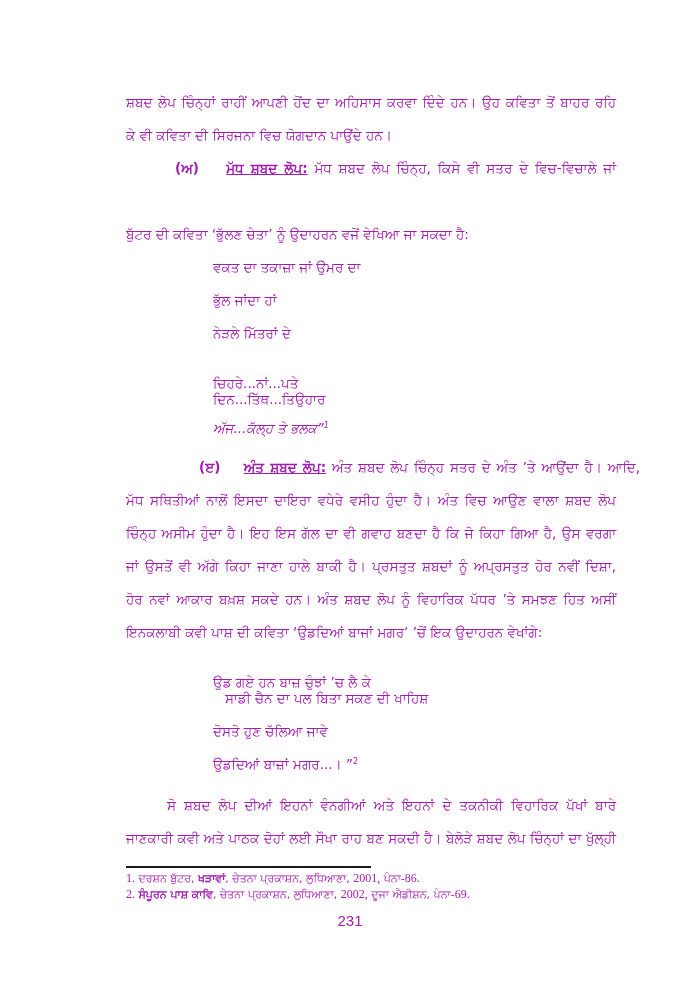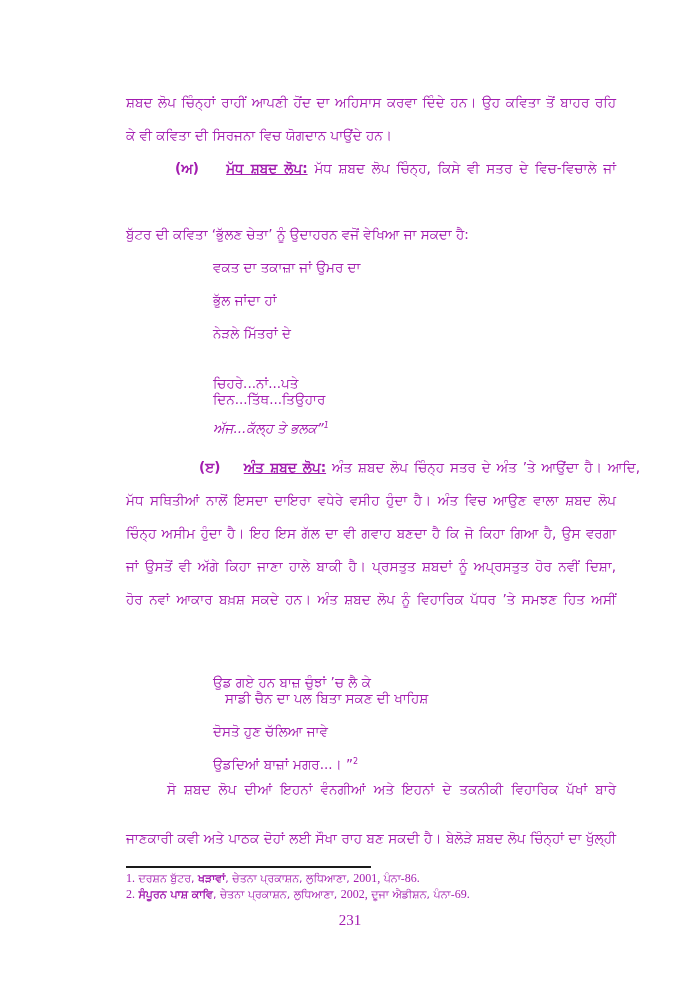--- a/index.html
+++ b/index.html
@@ -25,21 +25,21 @@
     position: absolute; left: 126px; top: 866px; width: 245px; height: 2px; background: #1a1a1a;
   }
   .footnote {
     position: absolute; left: 126px; font-size: 11px; line-height: 15px; white-space: nowrap;
     font-family: "DejaVu Sans", sans-serif;
   }
   .footnote .num, .footnote .latin { font-family: "Liberation Serif", serif; font-size: 12px; }
   .footnote b { font-weight: bold; margin-top: 12px; }
   .page-number {
     position: absolute; left: 0; width: 700px; top: 912px; text-align: center;
-    font-family: Liberation Serif, serif; font-size: 15px;
+    font-family: Liberation Sans, sans-serif; font-size: 15px;
   }
 </style>
 </head>
 <body>
 
 <div class="page">
 
   <div class="line" style="top:92px;">ਸ਼ਬਦ ਲੋਪ ਚਿੰਨ੍ਹਾਂ ਰਾਹੀਂ ਆਪਣੀ ਹੋਂਦ ਦਾ ਅਹਿਸਾਸ ਕਰਵਾ ਦਿੰਦੇ ਹਨ। ਉਹ ਕਵਿਤਾ ਤੋਂ ਬਾਹਰ ਰਹਿ</div>
   <div class="line last" style="top:125px;">ਕੇ ਵੀ ਕਵਿਤਾ ਦੀ ਸਿਰਜਨਾ ਵਿਚ ਯੋਗਦਾਨ ਪਾਉਂਦੇ ਹਨ।</div>
 
@@ -57,29 +57,30 @@
     <span>ਅੱਜ...ਕੱਲ੍ਹ ਤੇ ਭਲਕ”</span><sup>1</sup>
   </div>
 
   <div class="line" style="top:457px; left:175px; width:441px;margin-left:24px;">
     <span class="heading-marker">(ੲ)</span>&nbsp;&nbsp;&nbsp;&nbsp;<span class="heading-title">ਅੰਤ ਸ਼ਬਦ ਲੋਪ:</span>&nbsp;<span>ਅੰਤ ਸ਼ਬਦ ਲੋਪ ਚਿੰਨ੍ਹ ਸਤਰ ਦੇ ਅੰਤ ’ਤੇ ਆਉਂਦਾ ਹੈ। ਆਦਿ,</span>
   </div>
   <div class="line" style="top:490px;">ਮੱਧ ਸਥਿਤੀਆਂ ਨਾਲੋਂ ਇਸਦਾ ਦਾਇਰਾ ਵਧੇਰੇ ਵਸੀਹ ਹੁੰਦਾ ਹੈ। ਅੰਤ ਵਿਚ ਆਉਣ ਵਾਲਾ ਸ਼ਬਦ ਲੋਪ</div>
   <div class="line" style="top:556px;">ਜਾਂ ਉਸਤੋਂ ਵੀ ਅੱਗੇ ਕਿਹਾ ਜਾਣਾ ਹਾਲੇ ਬਾਕੀ ਹੈ। ਪ੍ਰਸਤੁਤ ਸ਼ਬਦਾਂ ਨੂੰ ਅਪ੍ਰਸਤੁਤ ਹੋਰ ਨਵੀਂ ਦਿਸ਼ਾ,</div>
   <div class="line" style="top:523px;">ਚਿੰਨ੍ਹ ਅਸੀਮ ਹੁੰਦਾ ਹੈ। ਇਹ ਇਸ ਗੱਲ ਦਾ ਵੀ ਗਵਾਹ ਬਣਦਾ ਹੈ ਕਿ ਜੋ ਕਿਹਾ ਗਿਆ ਹੈ, ਉਸ ਵਰਗਾ</div>
   <div class="line" style="top:589px;">ਹੋਰ ਨਵਾਂ ਆਕਾਰ ਬਖ਼ਸ਼ ਸਕਦੇ ਹਨ। ਅੰਤ ਸ਼ਬਦ ਲੋਪ ਨੂੰ ਵਿਹਾਰਿਕ ਪੱਧਰ ’ਤੇ ਸਮਝਣ ਹਿਤ ਅਸੀਂ</div>
+  <div class="line last" style="top:622px;">ਇਨਕਲਾਬੀ ਕਵੀ ਪਾਸ਼ ਦੀ ਕਵਿਤਾ ‘ਉਡਦਿਆਂ ਬਾਜਾਂ ਮਗਰ’ ’ਚੋਂ ਇਕ ਉਦਾਹਰਨ ਵੇਖਾਂਗੇ:</div>
 
   <div class="verse" style="top:672px;">ਉਡ ਗਏ ਹਨ ਬਾਜ਼ ਚੁੰਝਾਂ ’ਚ ਲੈ ਕੇ</div>
   <div class="verse" style="top:688px;margin-left:12px;">ਸਾਡੀ ਚੈਨ ਦਾ ਪਲ ਬਿਤਾ ਸਕਣ ਦੀ ਖਾਹਿਸ਼</div>
   <div class="verse" style="top:721px;">ਦੋਸਤੋ ਹੁਣ ਚੱਲਿਆ ਜਾਵੇ</div>
   <div class="verse" style="top:754px;">
     <span>ਉਡਦਿਆਂ ਬਾਜ਼ਾਂ ਮਗਰ...। ”</span><sup>2</sup>
   </div>
 
-  <div class="line" style="top:779px; left:167px; width:449px;">ਸੋ ਸ਼ਬਦ ਲੋਪ ਦੀਆਂ ਇਹਨਾਂ ਵੰਨਗੀਆਂ ਅਤੇ ਇਹਨਾਂ ਦੇ ਤਕਨੀਕੀ ਵਿਹਾਰਿਕ ਪੱਖਾਂ ਬਾਰੇ</div>
+  <div class="line" style="top:795px; left:167px; width:449px;">ਸੋ ਸ਼ਬਦ ਲੋਪ ਦੀਆਂ ਇਹਨਾਂ ਵੰਨਗੀਆਂ ਅਤੇ ਇਹਨਾਂ ਦੇ ਤਕਨੀਕੀ ਵਿਹਾਰਿਕ ਪੱਖਾਂ ਬਾਰੇ</div>
   <div class="line" style="top:828px;">ਜਾਣਕਾਰੀ ਕਵੀ ਅਤੇ ਪਾਠਕ ਦੋਹਾਂ ਲਈ ਸੌਖਾ ਰਾਹ ਬਣ ਸਕਦੀ ਹੈ। ਬੇਲੋੜੇ ਸ਼ਬਦ ਲੋਪ ਚਿੰਨ੍ਹਾਂ ਦਾ ਖੁੱਲ੍ਹੀ</div>
 
   <div class="rule"></div>
 
   <div class="footnote" style="top:871px;">
     <span class="num">1.</span>
     <span>ਦਰਸ਼ਨ ਬੁੱਟਰ,</span>
     <b>ਖੜਾਵਾਂ</b><span>, ਚੇਤਨਾ ਪ੍ਰਕਾਸ਼ਨ, ਲੁਧਿਆਣਾ,</span>
     <span class="latin">2001,</span>
     <span>ਪੰਨਾ-</span><span class="latin">86.</span>

